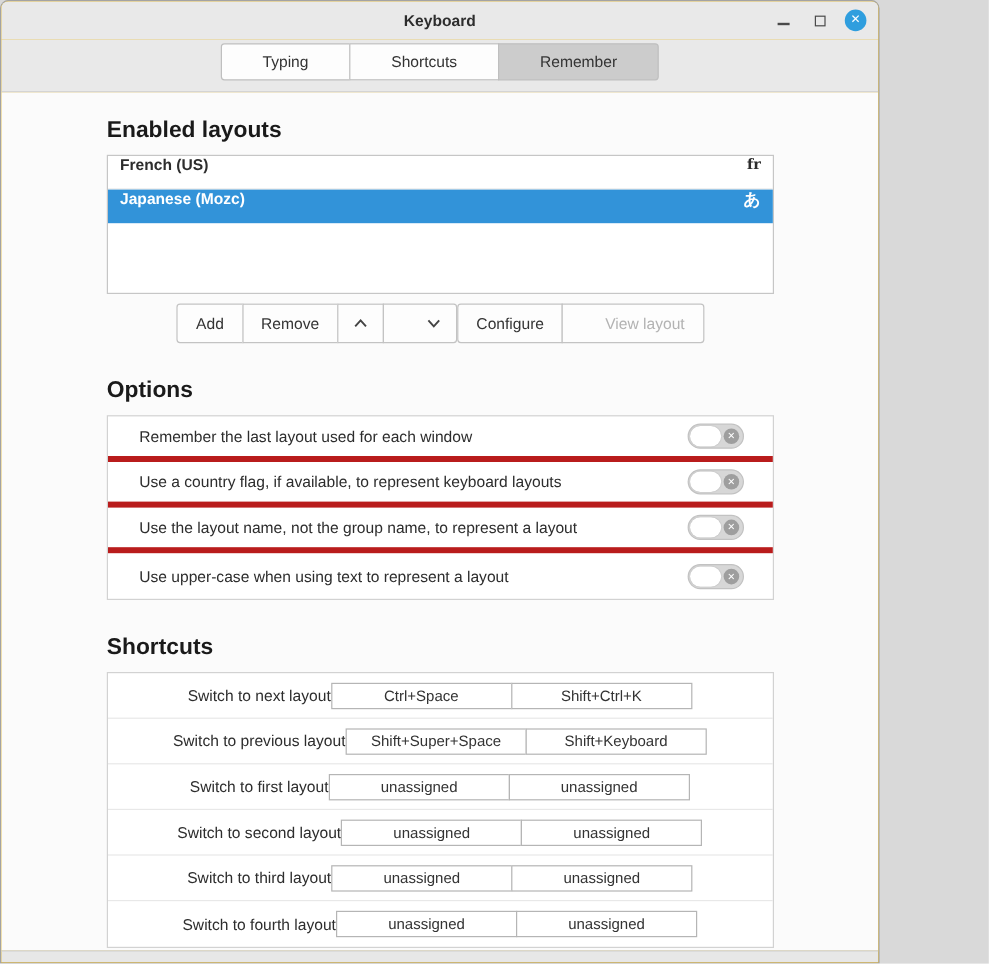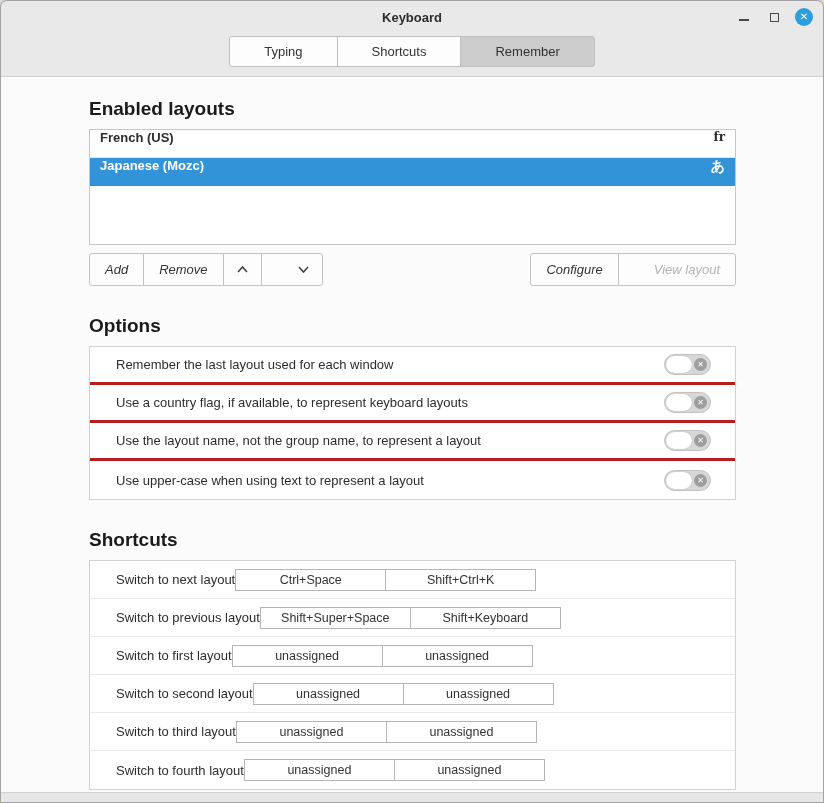--- a/index.html
+++ b/index.html
@@ -7,21 +7,21 @@
     --close-button:#2f9ede;
   }
   *{box-sizing:border-box;}
   html,body{margin:0;padding:0;}
   body{
     width:824px;height:803px;
     font-family:"Liberation Sans",sans-serif;
     background:#d9d9d9;
   }
   .window{
-    width:824px;height:803px;
+    width:733px;height:803px;
     border:1px solid #a3a3a3;
     border-radius:7px 7px 0 0;
     overflow:hidden;
     display:flex;flex-direction:column;
     background:#eab308;
   }
   
   .titlebar{
     height:32px;flex:0 0 32px;
     background:#e9e9e9;
@@ -98,21 +98,21 @@
   .layout-indicator{
     font-family:"DejaVu Serif",serif;
     font-size:12px;font-weight:bold;
   }
   .layout-row.selected .layout-indicator{
     font-family:"DejaVu Sans",sans-serif;font-size:14px;
   }
   
   .list-buttons{
     margin-top:8px;
-    display:flex;justify-content:space-between;font-style:italic;
+    display:flex;justify-content:center;
   }
   .btn-group{display:flex;}
   .btn{
     background:#fdfdfd;
     border:1px solid #c3c3c3;
     height:33px;
     padding:0 15px;
     display:flex;align-items:center;justify-content:center;
     font-size:13px;color:#333;
     cursor:default;
@@ -124,21 +124,21 @@
   .btn.disabled{color:#b3b3b3;}
   
   .panel{
     border:1px solid #d2d2d2;
     background:#ffffff;
   }
   .option-row{
     height:38px;
     display:flex;align-items:center;justify-content:space-between;
     padding:0 24px 0 26px;
-    border-bottom:3px solid #b91c1c;
+    border-bottom:5px solid #b91c1c;
     font-size:13px;color:#2d2d2d;
   }
   .option-row:last-child{border-bottom:none;}
   
   .toggle{
     position:relative;
     width:47px;height:21px;
     background:#d7d7d7;
     border:1px solid #c2c2c2;
     border-radius:11px;
@@ -154,21 +154,21 @@
   }
   .toggle-off-mark{
     position:absolute;right:3px;top:3px;
     width:13px;height:13px;border-radius:50%;
     background:#9e9e9e;color:#ffffff;
     font-size:8px;line-height:13px;text-align:center;
   }
   
   .shortcut-row{
     height:38px;
-    display:flex;align-items:center;justify-content:flex-start;
+    display:flex;align-items:center;justify-content:center;
     padding:0 27px 0 26px;
     border-bottom:1px solid #e8e8e8;
     font-size:13px;color:#2d2d2d;
   }
   .shortcut-row:last-child{border-bottom:none;}
   .kb-pair{display:flex;}
   .kb-btn{
     width:151px;height:22px;
     background:#ffffff;
     border:1px solid #b5b5b5;

